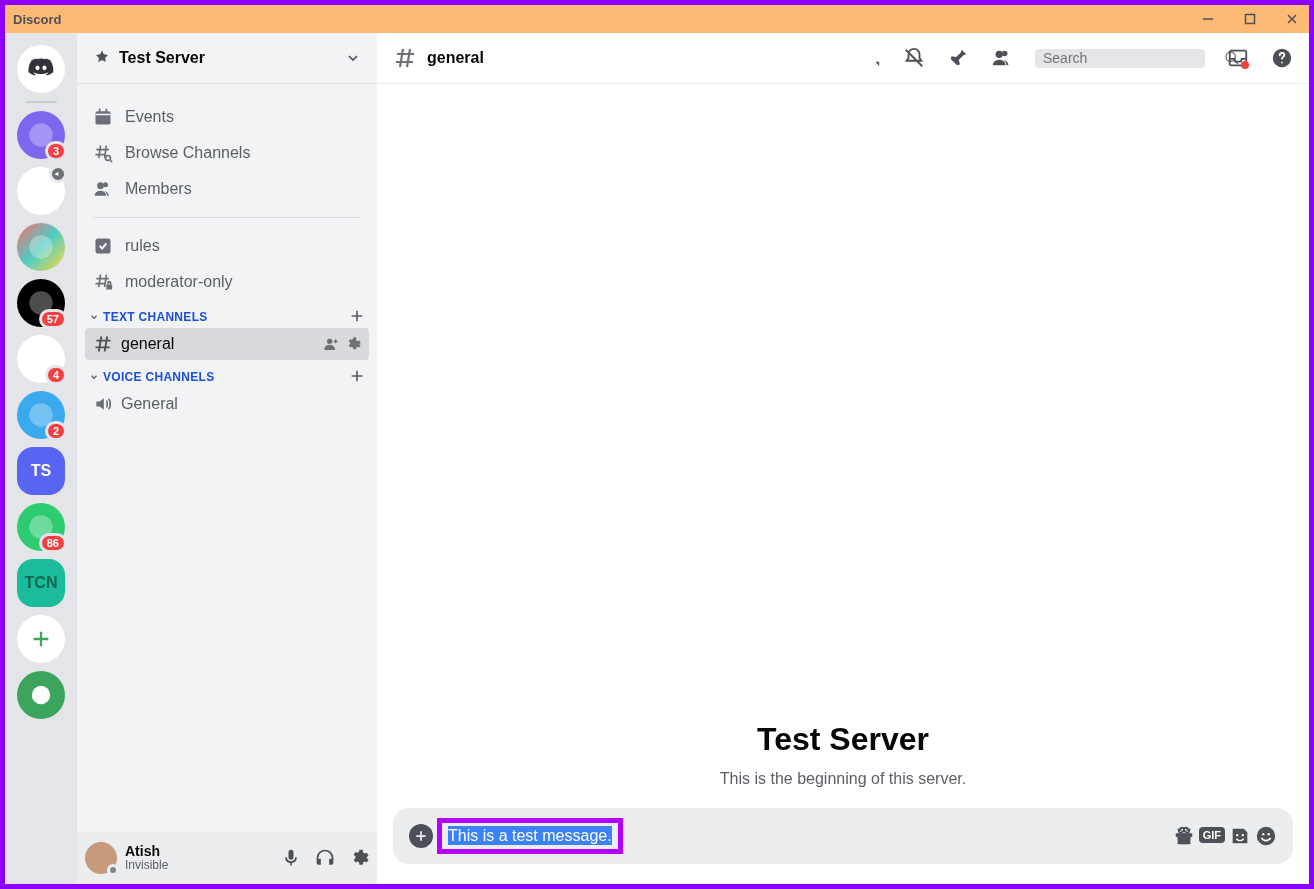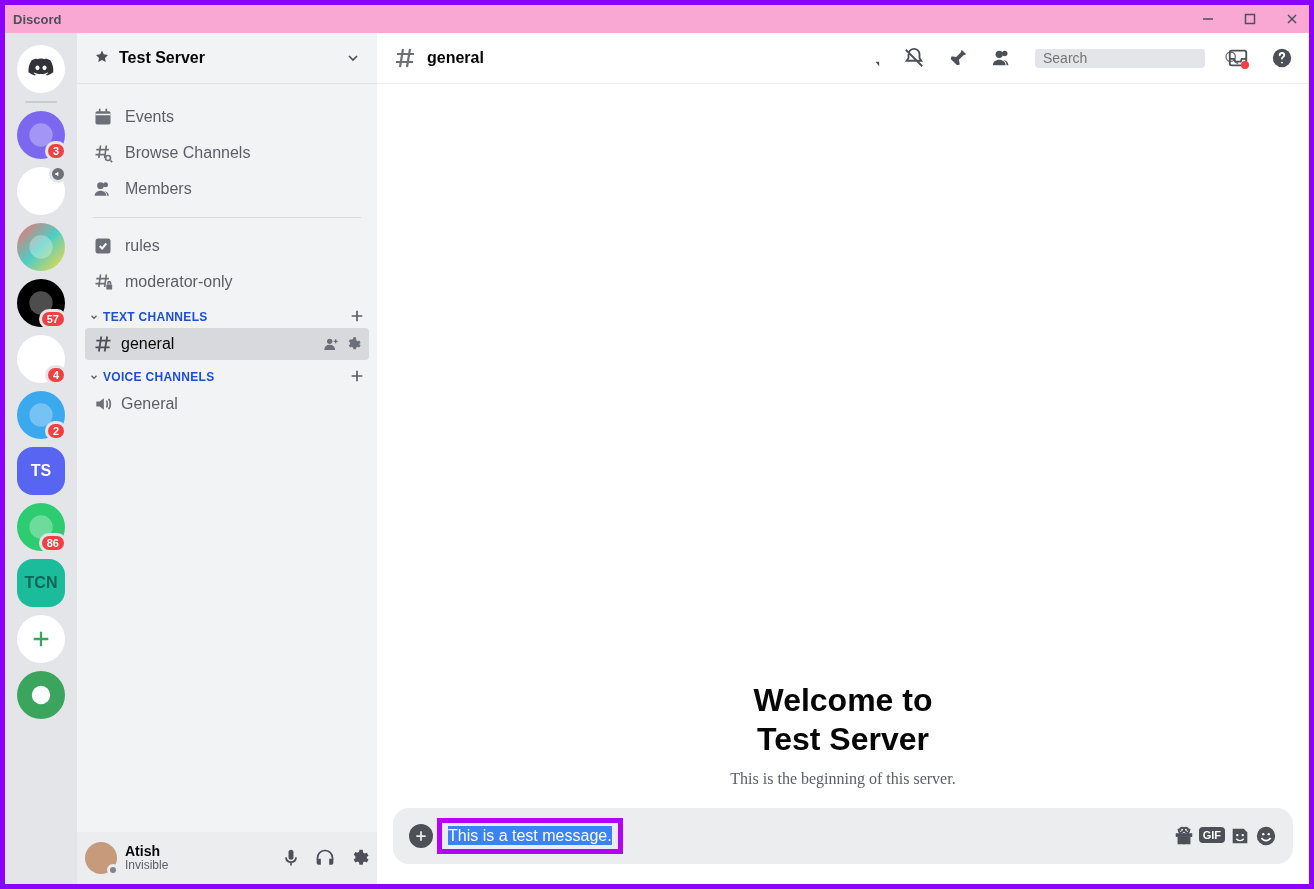--- a/index.html
+++ b/index.html
@@ -1,17 +1,17 @@
 <!DOCTYPE html>
 <html><head>
 <meta charset="utf-8">
 <style>
 * { box-sizing: border-box; margin: 0; padding: 0; }
 body { font-family: "gg sans", "Helvetica Neue", Helvetica, Arial, sans-serif; width: 1314px; height: 889px; overflow: hidden; background: #f2f3f5; border: 5px solid #8b00ff; }
-.titlebar { height: 28px; background: #f9a8d4; display: flex; align-items: center; padding: 0 8px; font-size: 13px; font-weight: 600; color: #4e5058; justify-content: space-between; }
+.titlebar { height: 28px; background: #fdba74; display: flex; align-items: center; padding: 0 8px; font-size: 13px; font-weight: 600; color: #4e5058; justify-content: space-between; }
 .titlebar-right { display: flex; gap: 24px; color: #4e5058; }
 .titlebar-btn { width: 18px; height: 18px; display: flex; align-items: center; justify-content: center; cursor: pointer; }
 .main { display: flex; height: calc(100% - 28px); }
 .server-col { width: 72px; background: #e3e5e8; display: flex; flex-direction: column; align-items: center; padding-top: 12px; gap: 8px; }
 .server-pill { position: relative; width: 48px; height: 48px; border-radius: 50%; display: flex; align-items: center; justify-content: center; font-weight: 600; color: #fff; cursor: pointer; }
 .server-pill.rounded { border-radius: 16px; }
 .server-pill .badge { position: absolute; bottom: -2px; right: -2px; background: #f23f42; color: #fff; font-size: 11px; font-weight: 700; border-radius: 10px; padding: 1px 5px; border: 3px solid #e3e5e8; line-height: 1.1; }
 .server-pill .vol { position: absolute; top: -2px; right: -2px; background: #6d6f78; border-radius: 50%; width: 18px; height: 18px; border: 3px solid #e3e5e8; display:flex; align-items:center; justify-content:center; }
 .channel-col { width: 300px; background: #f2f3f5; display: flex; flex-direction: column; border-top-left-radius: 8px; overflow: hidden; }
 .server-header { height: 50px; display: flex; align-items: center; padding: 0 16px; font-weight: 600; font-size: 16px; color: #060607; box-shadow: 0 1px 0 rgba(0,0,0,.08); justify-content: space-between; cursor: pointer; }
@@ -42,21 +42,21 @@
 .chat-header .ch-tools { margin-left: auto; display: flex; align-items: center; gap: 22px; color: #4e5058; }
 .chat-header .ch-tools > div { cursor: pointer; }
 .search-box { background: #e3e5e8; border-radius: 4px; height: 19px; width: 170px; display: flex; align-items: center; padding: 0 8px; color: #6d6f78; font-size: 14px; }
 .search-box input { border: none; background: transparent; outline: none; flex: 1; font-size: 14px; color: #313338; }
 .inbox-btn { position: relative; }
 .inbox-btn .red-dot { position: absolute; bottom: 0; right: 0; width: 8px; height: 8px; background: #f23f42; border-radius: 50%; }
 .chat-body { flex: 1; display: flex; flex-direction: column; justify-content: flex-end; align-items: center; padding-bottom: 20px; }
 .welcome { text-align: center; color: #060607; }
 .welcome h1 { font-size: 32px; font-weight: 800; margin-bottom: 2px; }
 .welcome h2 { font-size: 32px; font-weight: 800; }
-.welcome p { margin-top: 12px; font-size: 16px; color: #5c5e66; font-family: Liberation Serif, serif; }
+.welcome p { margin-top: 12px; font-size: 16px; color: #5c5e66; }
 .composer-wrap { padding: 0 16px 20px 16px; }
 .composer { background: #ebedef; border-radius: 16px; display: flex; align-items: center; padding: 10px 16px; gap: 14px; }
 .composer .plus-btn { width: 24px; height: 24px; border-radius: 50%; background: #4e5058; color: #ebedef; display: flex; align-items: center; justify-content: center; font-weight: 700; cursor: pointer; }
 .composer .text-area { flex: 1; }
 .composer .text-area .highlighted { background: #3b82f6; color: #fff; font-size: 16px; padding: 1px 0; }
 .annot-box { border: 5px solid #b300ff; display: inline-block; padding: 4px 6px; margin-left: -10px; }
 .composer .tools { display: flex; gap: 4px; color: #4e5058; }
 .composer .tools > div { cursor: pointer; }
 svg { display: block; }
 .gif-pill { background: #4e5058; color: #fff; font-size: 11px; font-weight: 800; padding: 2px 4px; border-radius: 4px; }
@@ -364,21 +364,20 @@
             <svg width="22" height="22" viewBox="0 0 24 24" fill="#4e5058">
               <circle cx="12" cy="12" r="10"></circle>
               <path d="M9.5 9a2.5 2.5 0 115 0c0 1.5-2.5 2-2.5 3.5M12 17h.01" stroke="#fff" stroke-width="2" fill="none" stroke-linecap="round"></path>
             </svg>
           </div>
       </div>
     </div>
 
     <div class="chat-body">
       <div class="welcome">
-        <h1>Welcome to</h1>
         <h2>Test Server</h2>
         <p>This is the beginning of this server.</p>
       </div>
     </div>
 
     <div class="composer-wrap">
       <div class="composer">
         <div class="plus-btn">
             <svg width="14" height="14" viewBox="0 0 24 24" stroke="#ebedef" stroke-width="3">
               <path d="M12 4v16M4 12h16"></path>

